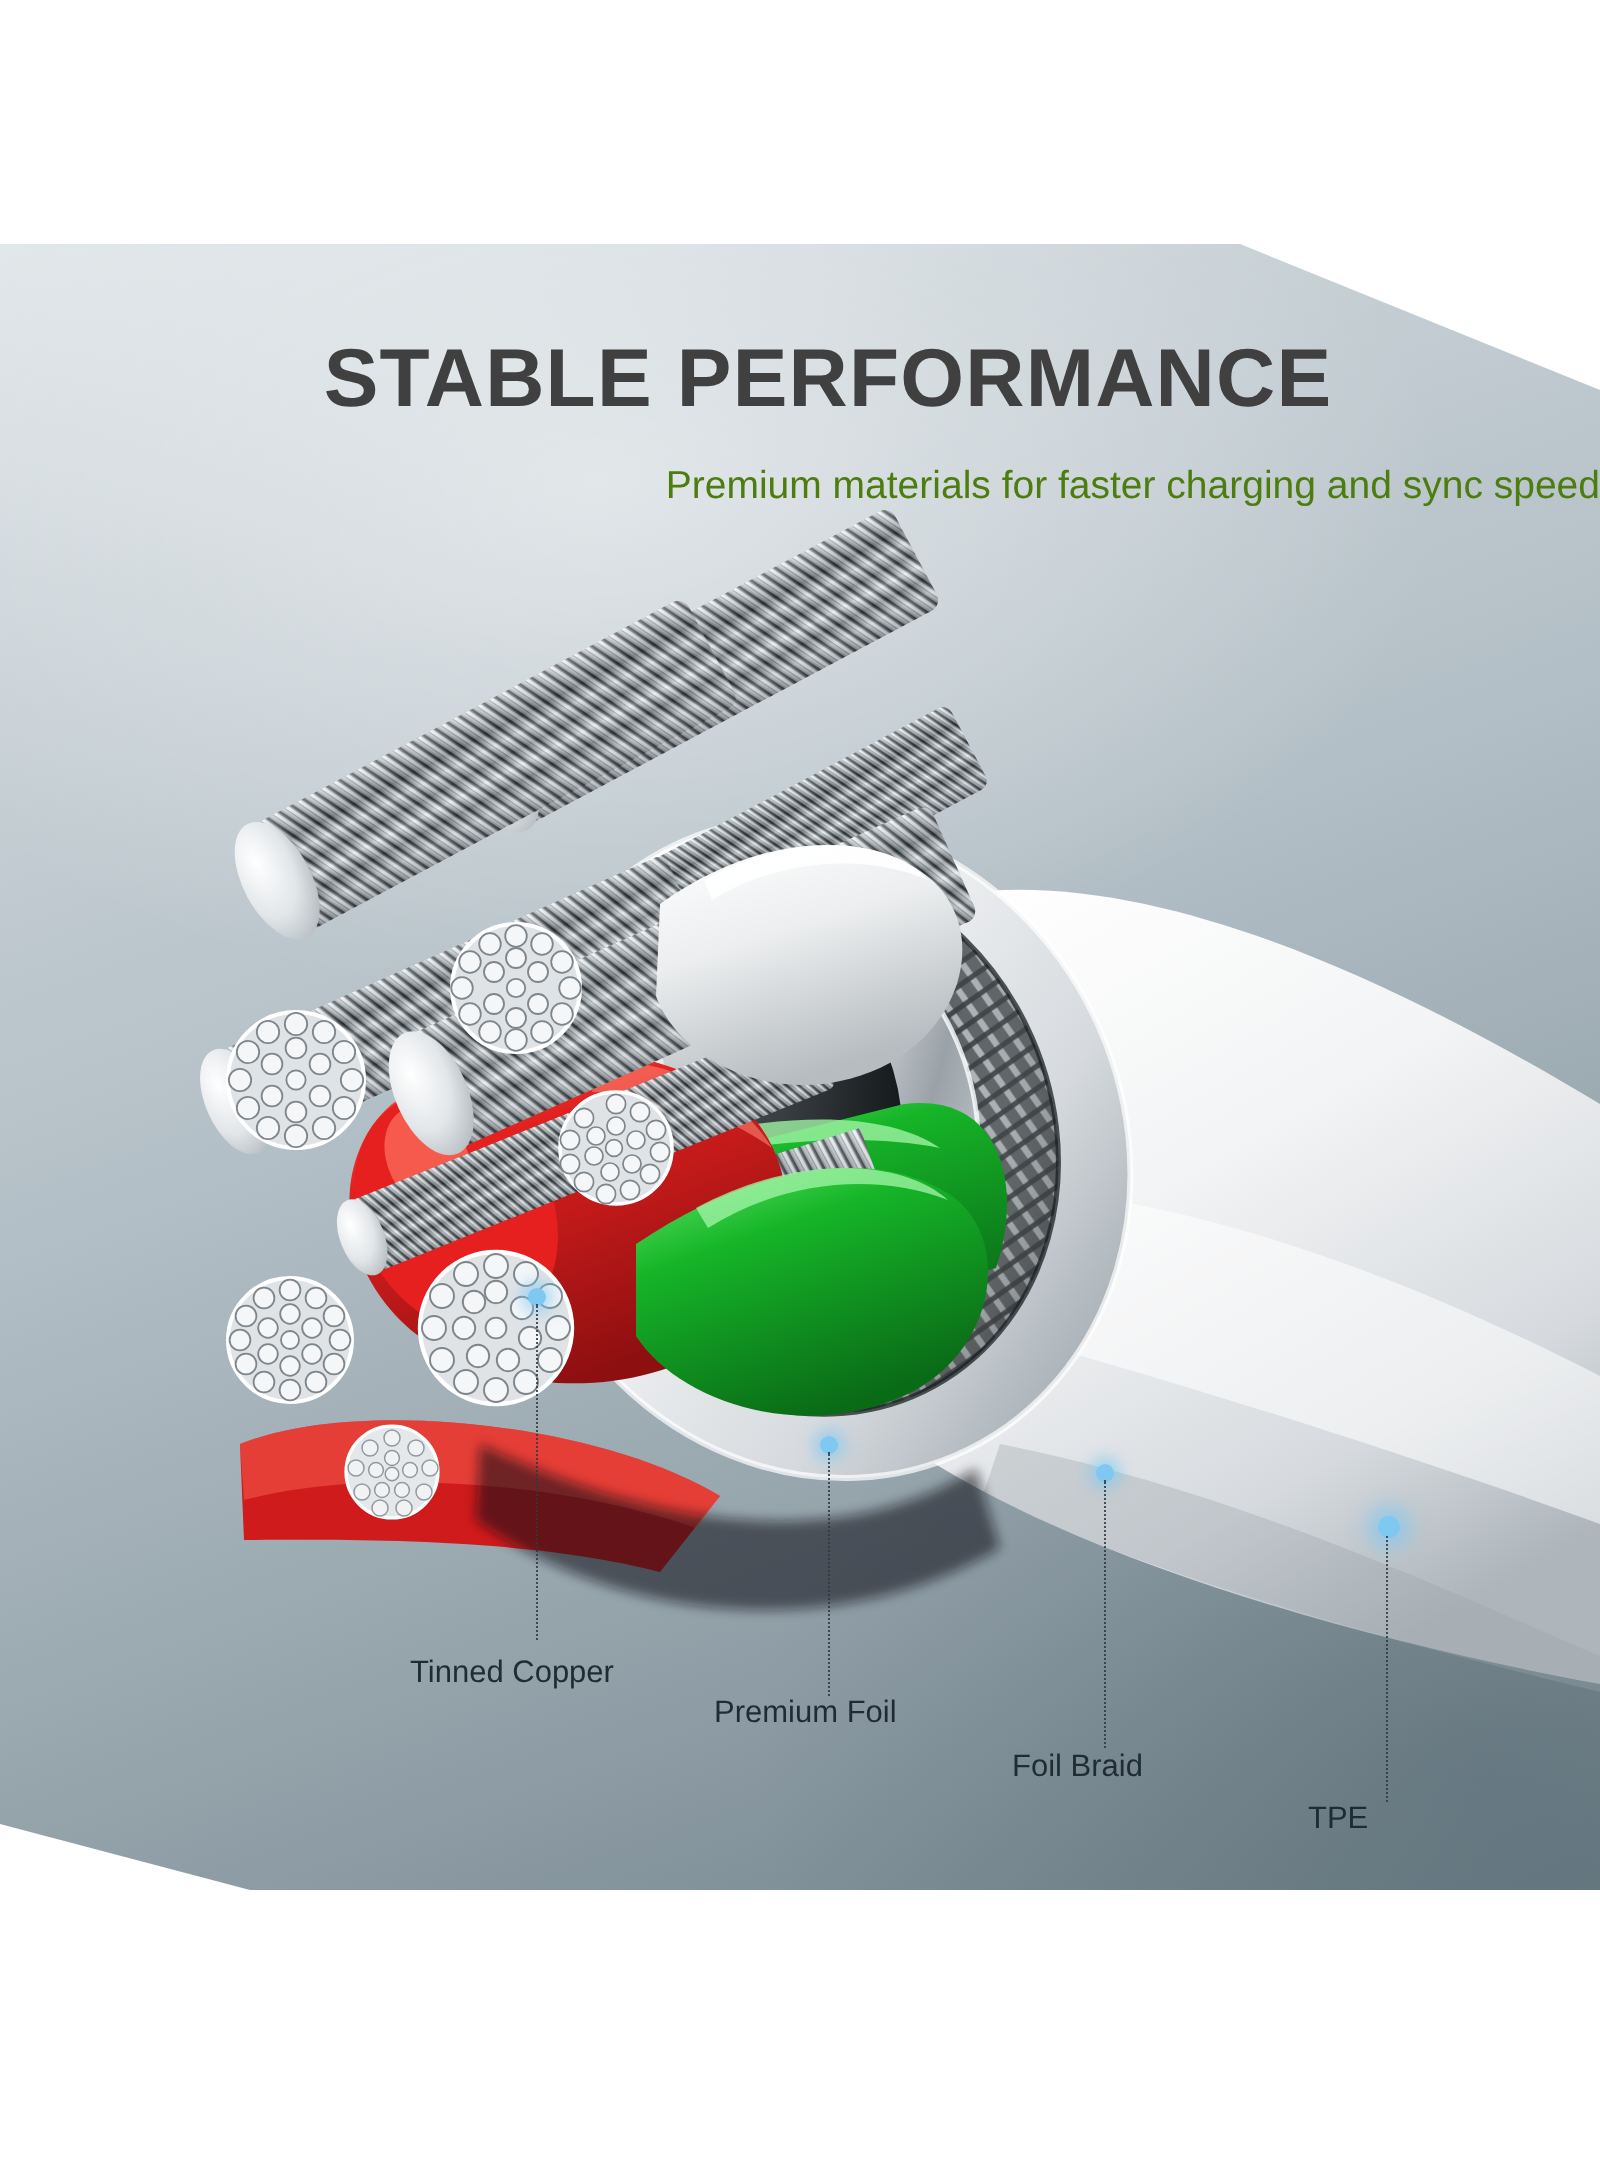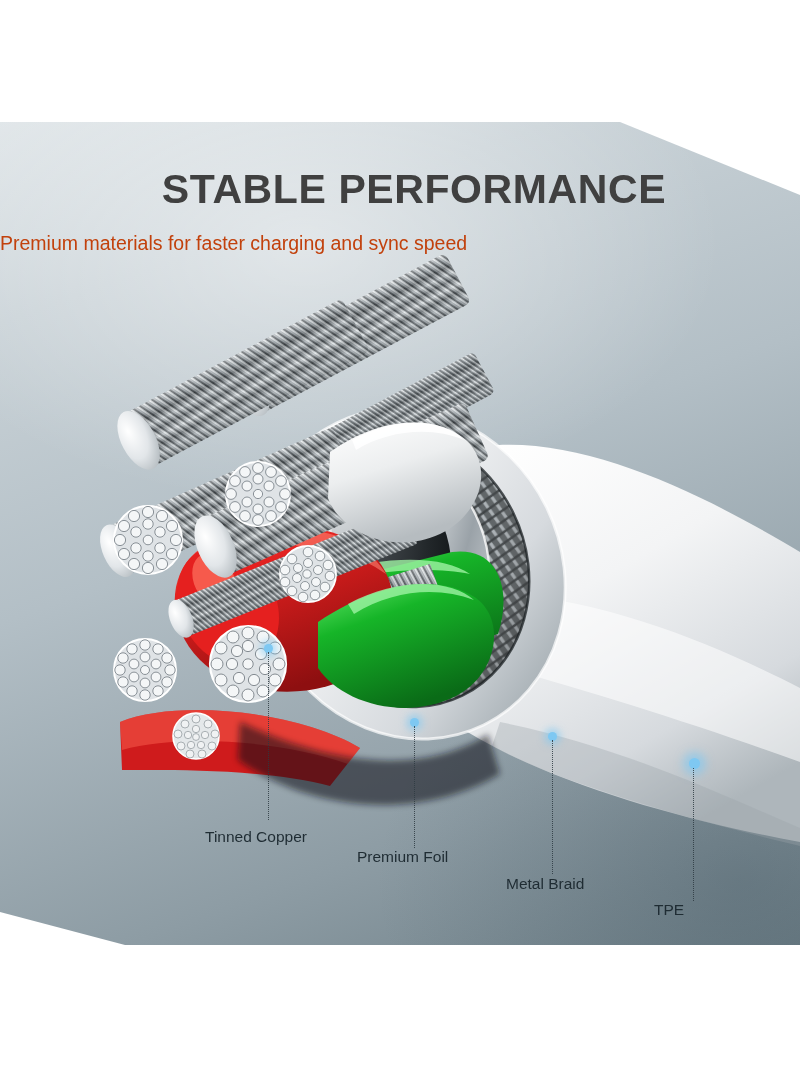--- a/index.html
+++ b/index.html
@@ -14,22 +14,22 @@
          -webkit-clip-path:polygon(0 0, 620px 0, 800px 73px, 800px 823px, 125px 823px, 0 790px);
          clip-path:polygon(0 0, 620px 0, 800px 73px, 800px 823px, 125px 823px, 0 790px);}
   #panelSheen{position:absolute;inset:0;
      background:radial-gradient(ellipse 680px 420px at 300px 120px, rgba(255,255,255,.48), rgba(255,255,255,0) 62%),
                 radial-gradient(ellipse 520px 380px at 740px 760px, rgba(60,80,92,.30), rgba(0,0,0,0) 70%);
      pointer-events:none;}
 
   
   #title{position:absolute;left:14px;top:166px;width:800px;text-align:center;
          font-size:41px;font-weight:700;letter-spacing:.6px;color:#404040;}
-  #subtitle{position:absolute;left:0;top:232px;width:800px;text-align:left;
-            font-size:19.5px;font-weight:400;color:#c2410c;}
+  #subtitle{position:absolute;left:0;top:232px;width:800px;text-align:right;
+            font-size:19.5px;font-weight:400;color:#4d7c0f;}
 
   
   #art{position:absolute;left:0;top:122px;width:800px;height:823px;}
 
   
   .callout{position:absolute;}
   .lead{position:absolute;width:0;border-left:1.4px dotted #2d3a41;opacity:.85;}
   .dot{position:absolute;width:9px;height:9px;border-radius:50%;
        background:#7ec8f2;box-shadow:0 0 7px 4px rgba(126,200,242,.55);}
   .clabel{position:absolute;white-space:nowrap;font-size:15.5px;color:#1f2c33;font-weight:400;text-align:center;}
@@ -422,21 +422,21 @@
 
     <div class="callout">
       <div class="dot" style="left:410px;top:718px"></div>
       <div class="lead" style="left:414px;top:726px;height:122px"></div>
       <div class="clabel" style="left:357px;top:848px">Premium Foil</div>
     </div>
 
     <div class="callout">
       <div class="dot" style="left:548px;top:732px"></div>
       <div class="lead" style="left:552px;top:740px;height:134px"></div>
-      <div class="clabel" style="left:506px;top:875px">Metal Braid</div>
+      <div class="clabel" style="left:506px;top:875px">Foil Braid</div>
     </div>
 
     <div class="callout">
       <div class="dot" style="left:689px;top:758px;width:11px;height:11px;
            box-shadow:0 0 9px 6px rgba(126,200,242,.6)"></div>
       <div class="lead" style="left:693px;top:768px;height:133px"></div>
       <div class="clabel" style="left:654px;top:901px">TPE</div>
     </div>
 
   </div>

